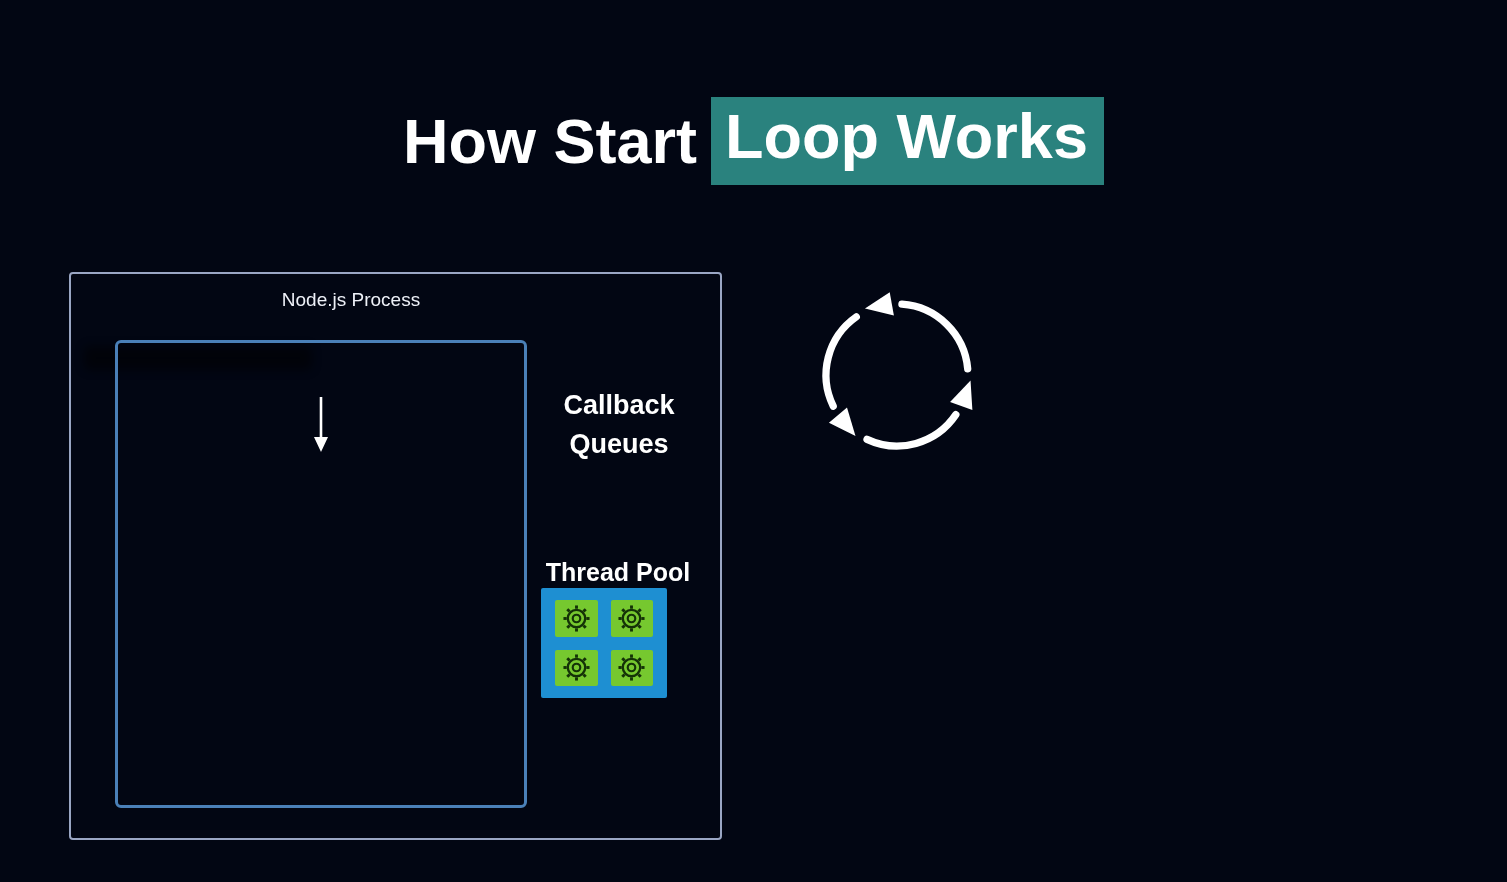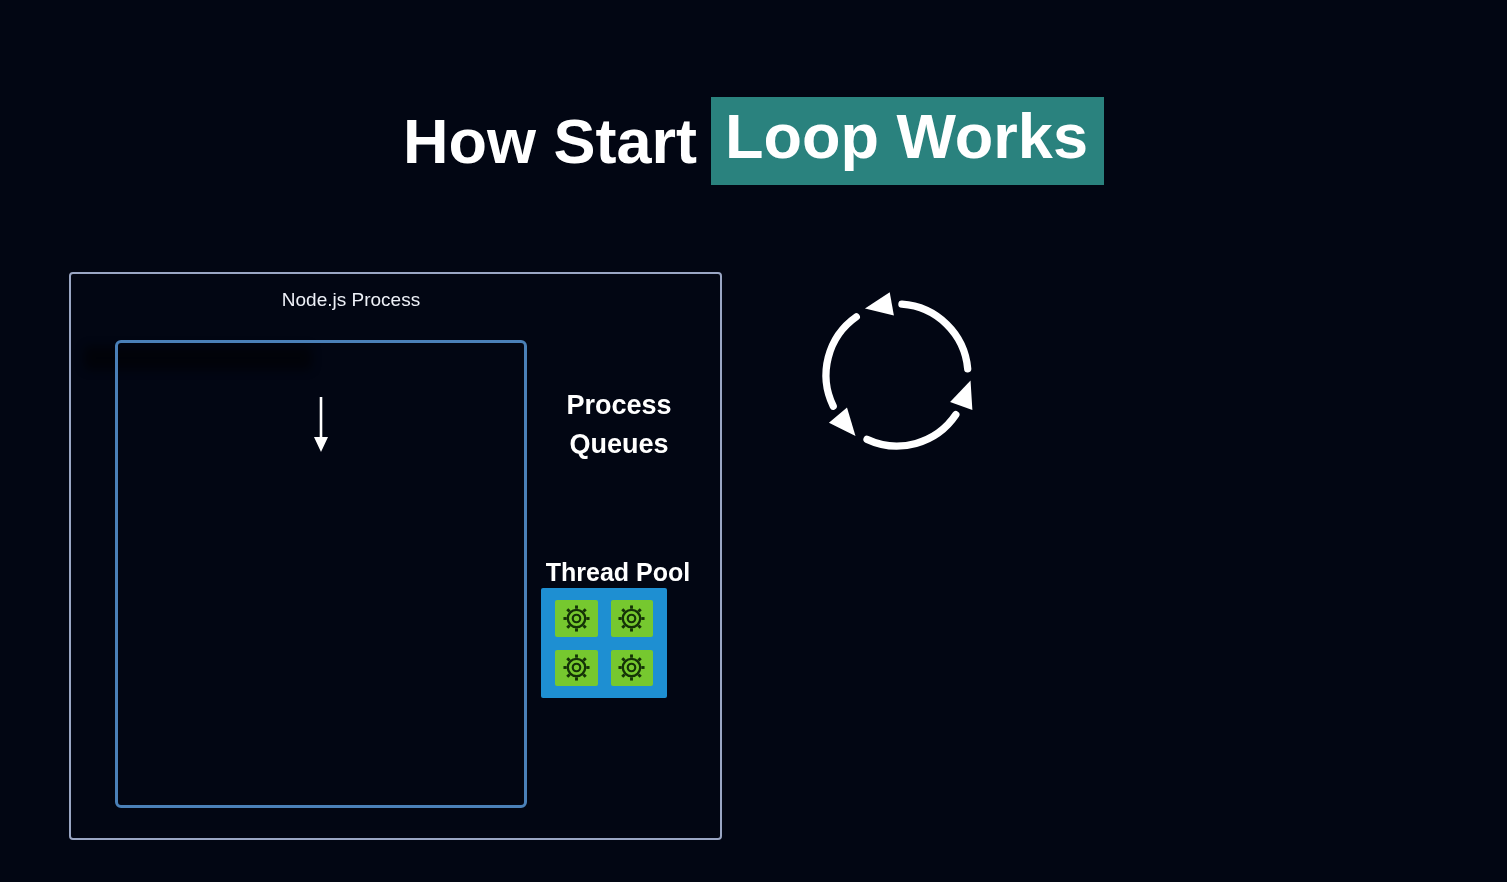--- a/index.html
+++ b/index.html
@@ -181,21 +181,21 @@
   <section class="process-box">
     <div class="process-label">Node.js Process</div>
 
     <div class="stack-box">
       <svg class="down-arrow" width="24" height="58" viewBox="0 0 24 58" aria-hidden="true">
         <line x1="12" y1="2" x2="12" y2="44"></line>
         <polygon points="12,57 5,42 19,42"></polygon>
       </svg>
     </div>
 
-    <div class="cbq">Process Queues</div>
+    <div class="cbq">Callback Queues</div>
 
     <div class="tp-label">Thread Pool</div>
     <div class="tp-box">
       <div class="tcell">
         <svg class="gear" viewBox="0 0 40 40" aria-hidden="true">
           <circle cx="20" cy="20" r="12" stroke-width="3.2"></circle>
           <circle cx="20" cy="20" r="5.2" stroke-width="3"></circle>
           <line x1="33.5" y1="20" x2="38" y2="20"></line>
           <line x1="29.55" y1="29.55" x2="32.73" y2="32.73"></line>
           <line x1="20" y1="33.5" x2="20" y2="38"></line>

